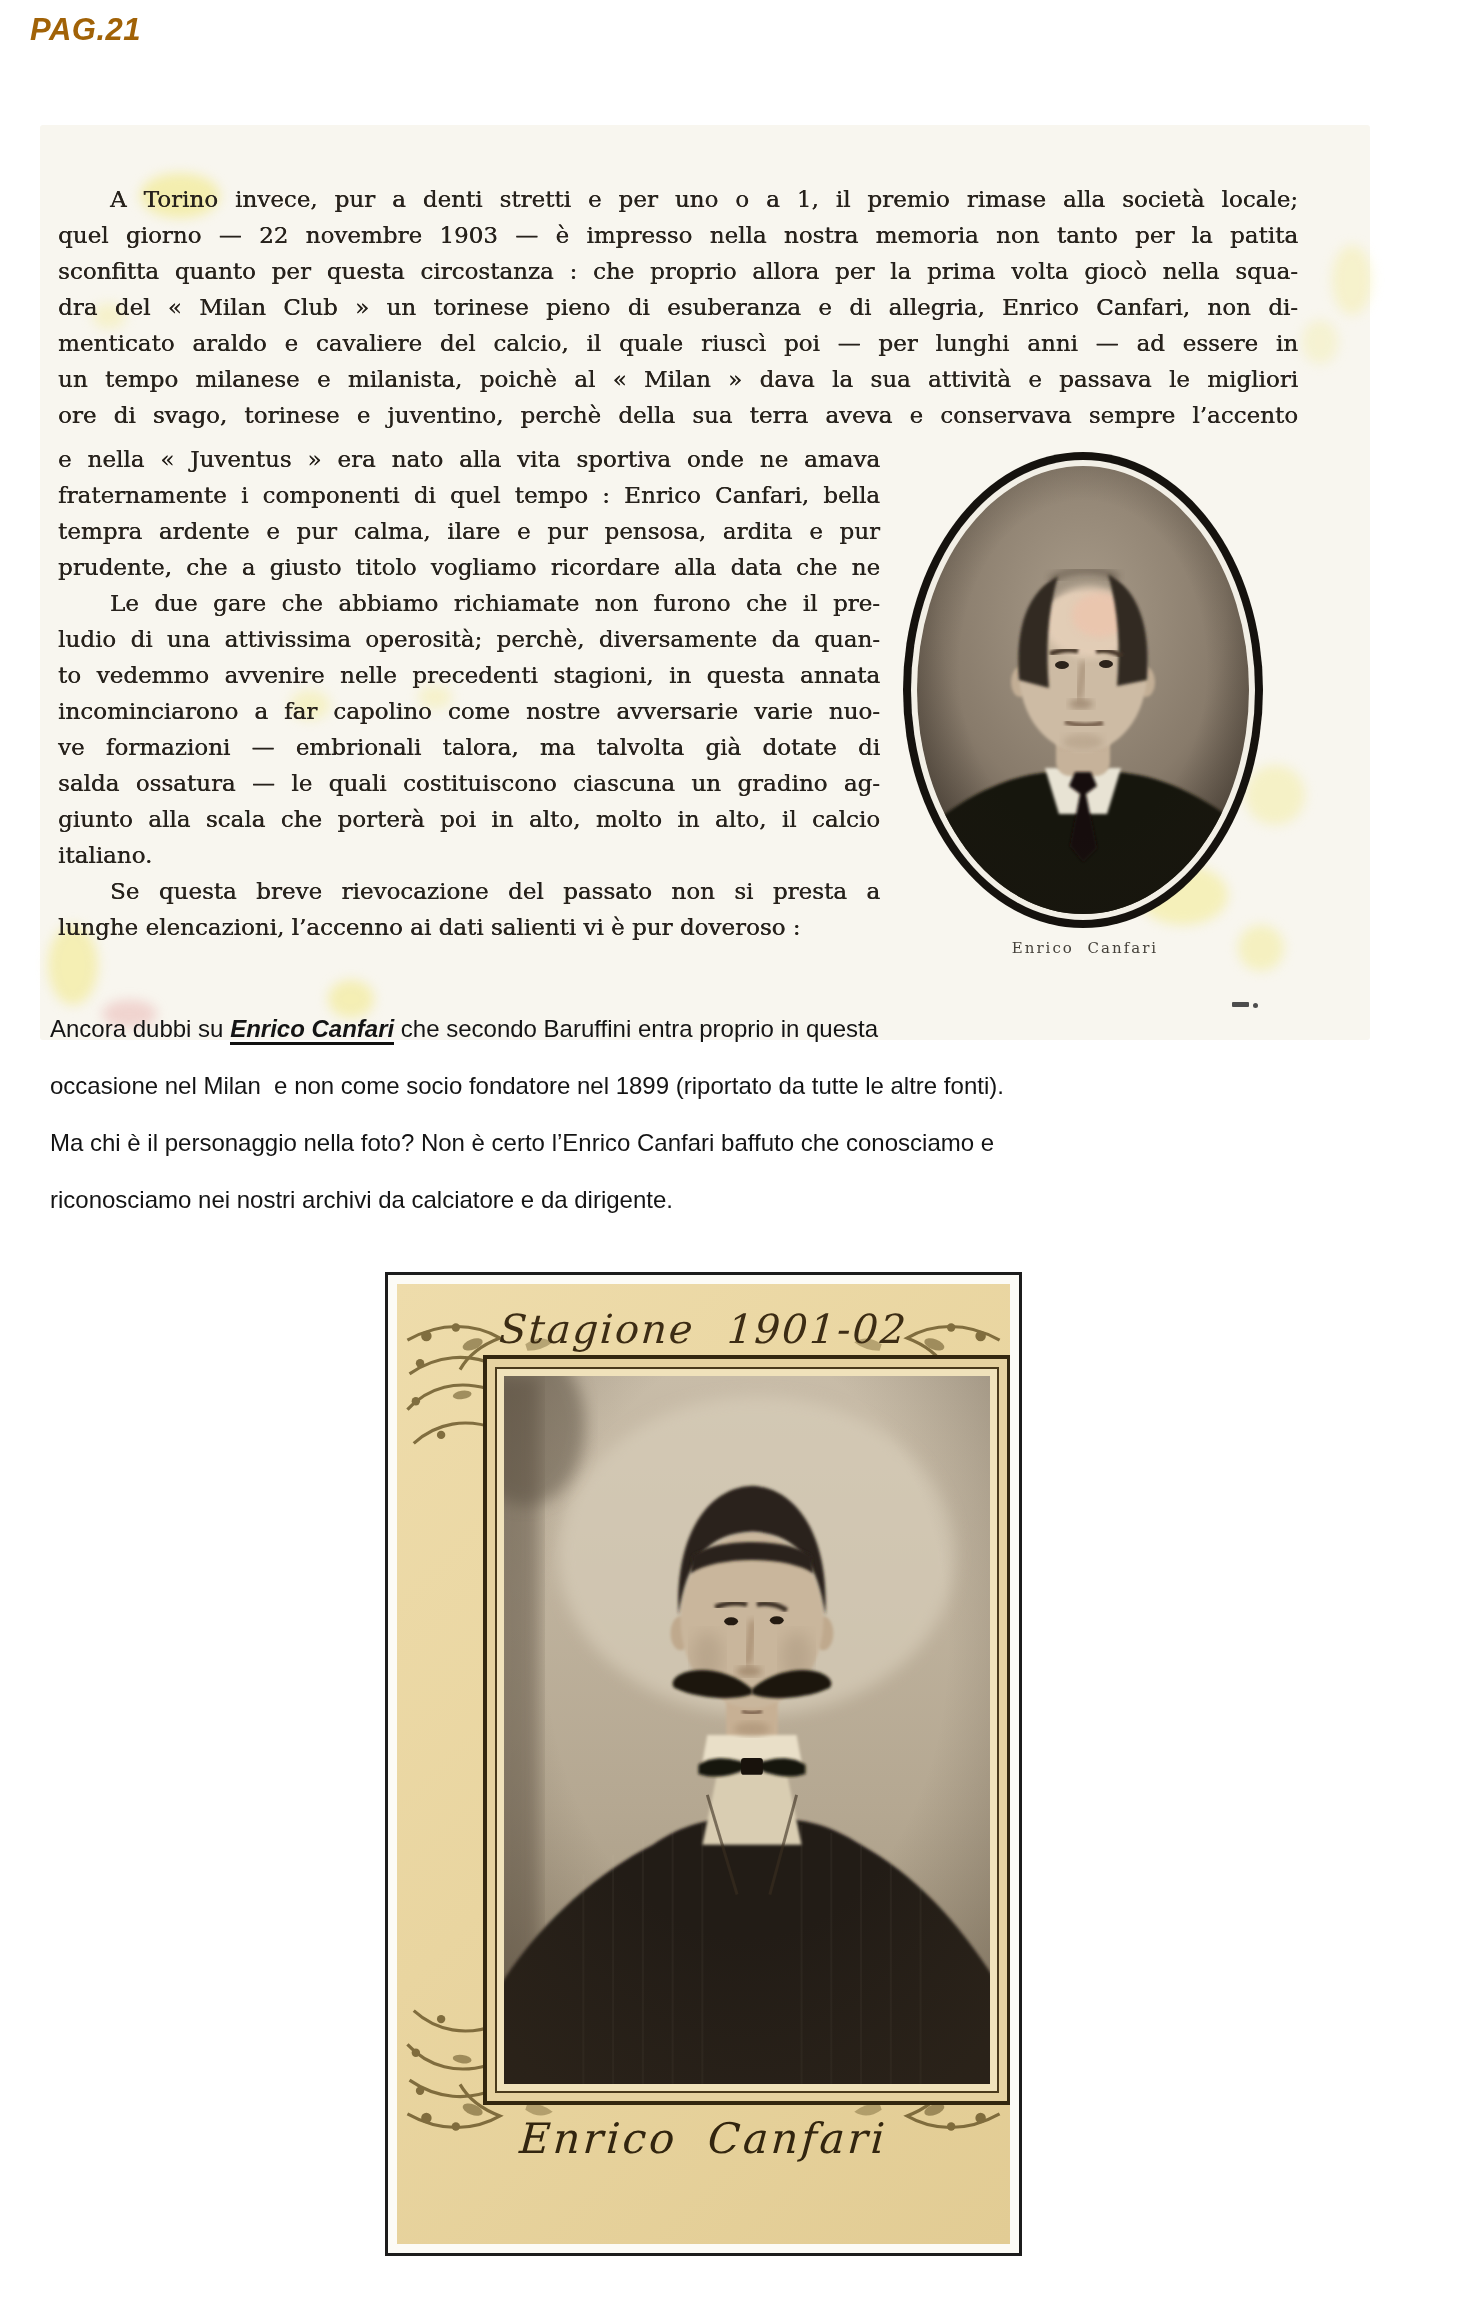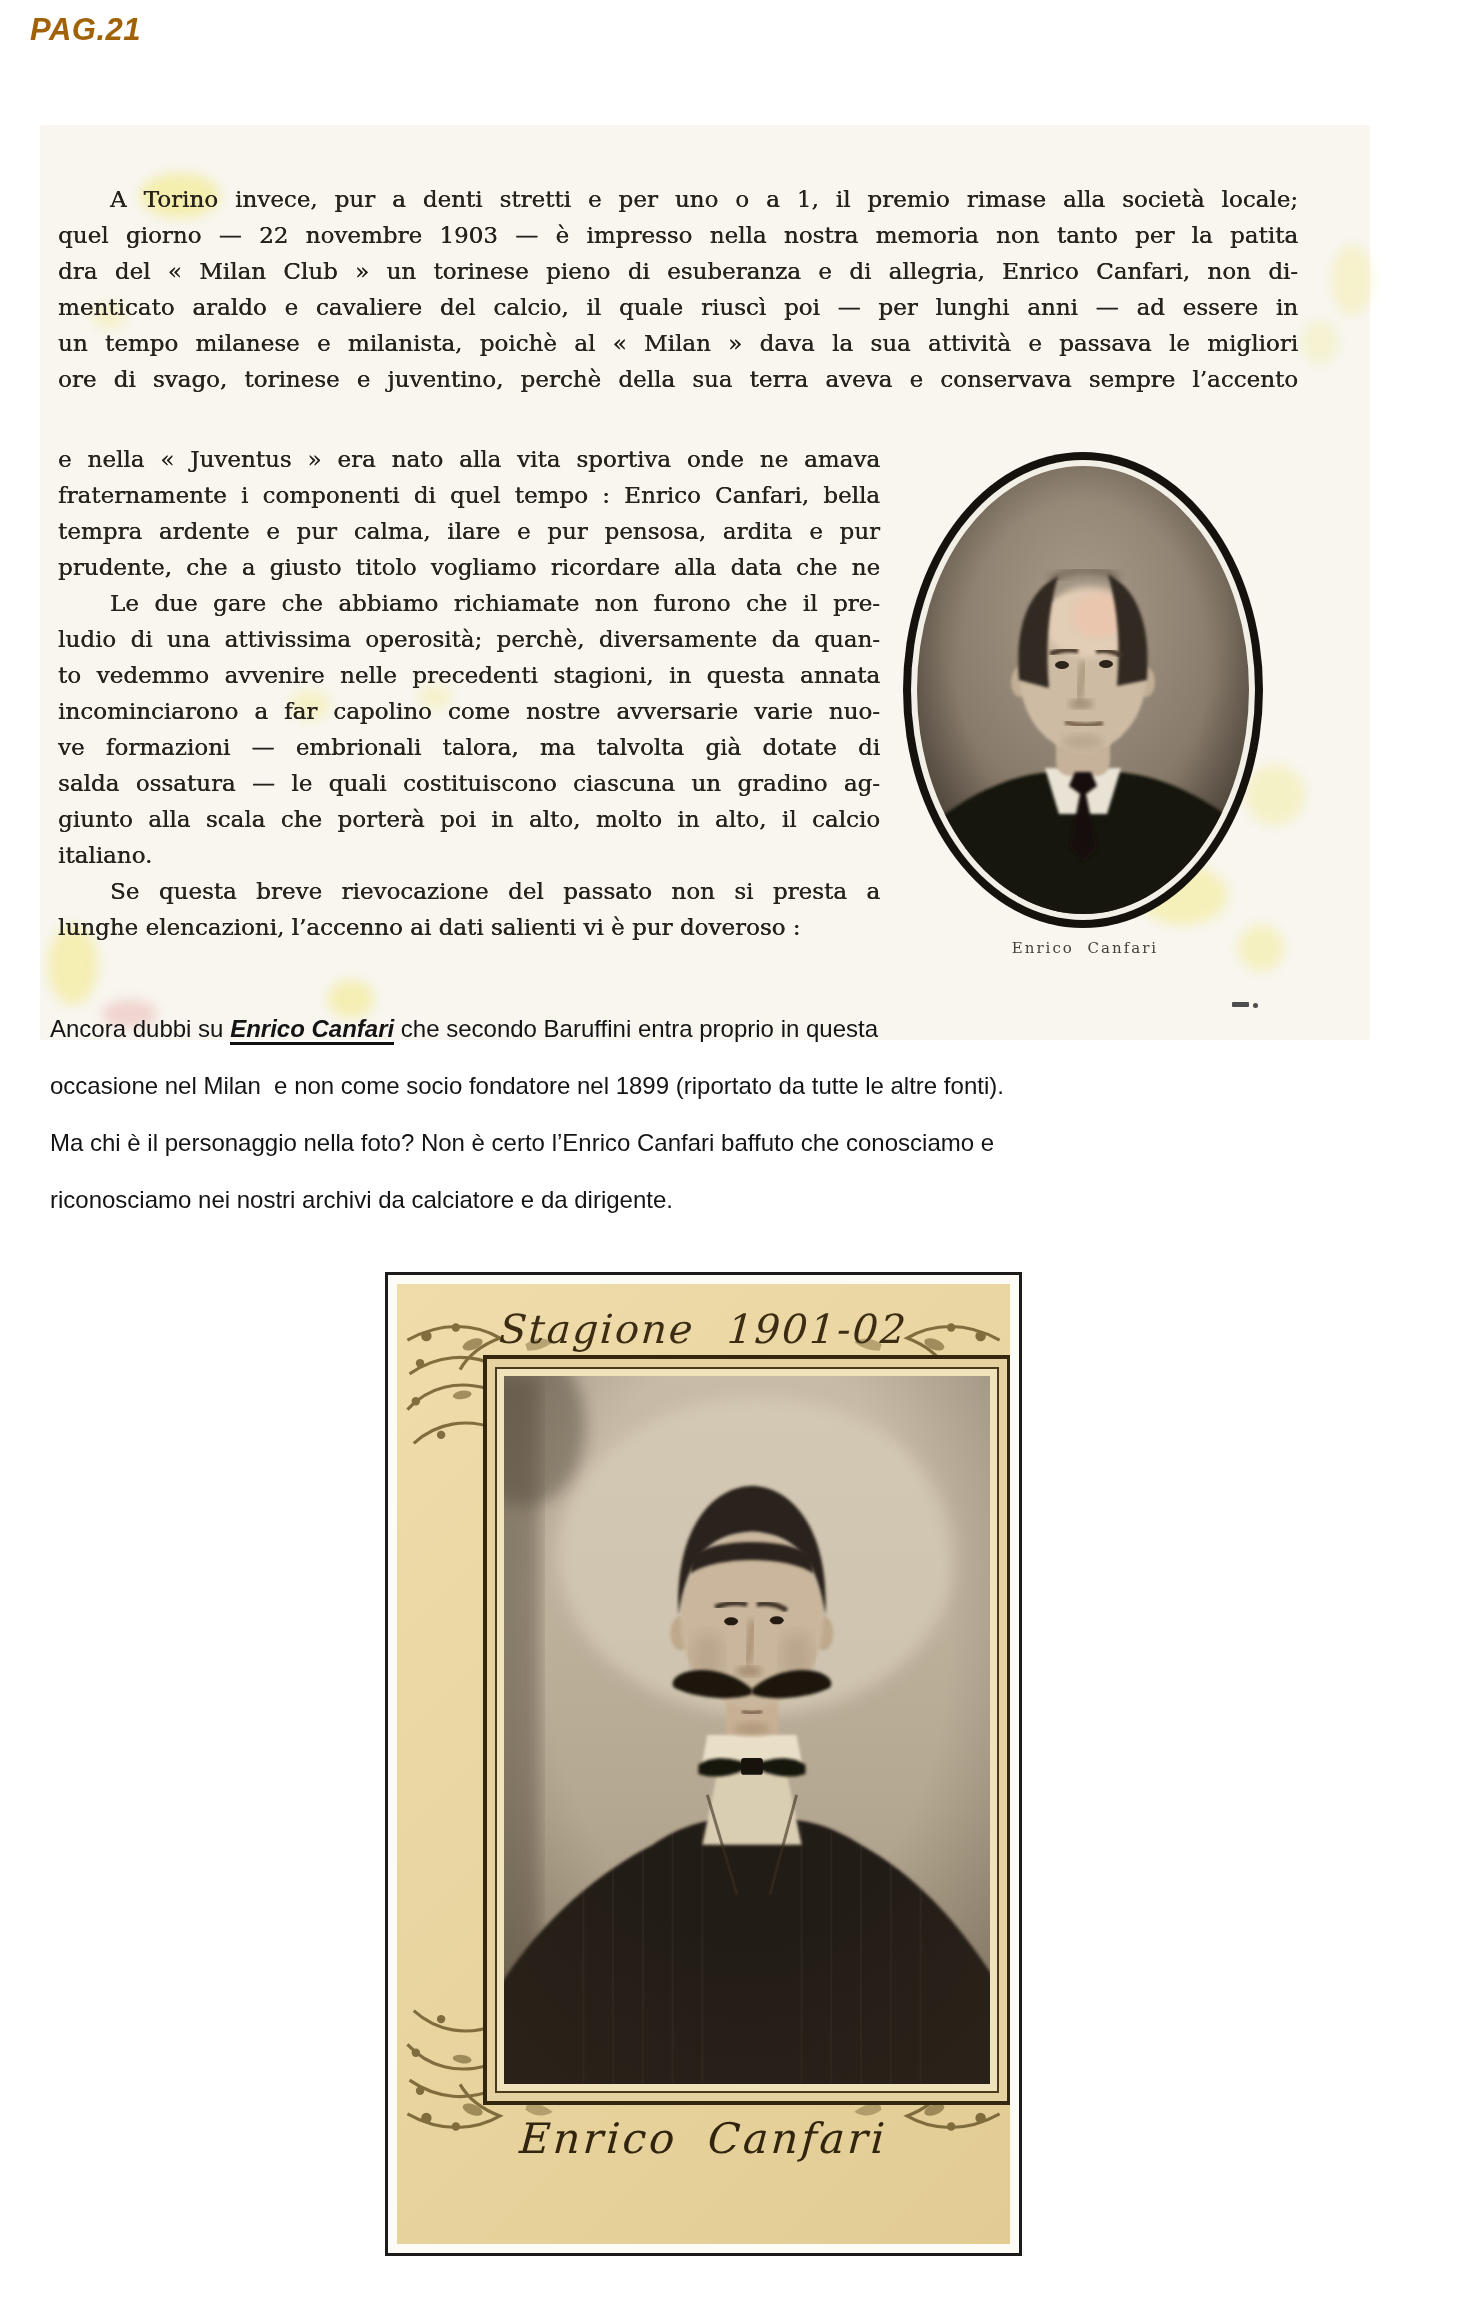--- a/index.html
+++ b/index.html
@@ -119,20 +119,21 @@
     <div class="highlight" style="left:62px;top:875px;width:55px;height:28px;background:rgba(225,150,150,.35);"></div>
     <div class="highlight" style="left:1098px;top:740px;width:90px;height:60px;background:rgba(241,232,122,.45);"></div>
     <div class="highlight" style="left:1198px;top:800px;width:46px;height:46px;background:rgba(241,232,122,.40);"></div>
     <div class="highlight" style="left:1262px;top:195px;width:36px;height:44px;background:rgba(241,232,122,.25);"></div>
     <div class="highlight" style="left:1205px;top:640px;width:60px;height:60px;background:rgba(241,232,122,.35);"></div>
 
     <div class="scan-wide">
 
     <div class="scan-line indent">A Torino invece, pur a denti stretti e per uno o a 1, il premio rimase alla società locale;</div>
         <div class="scan-line">quel giorno — 22 novembre 1903 — è impresso nella nostra memoria non tanto per la patita</div>
+        <div class="scan-line">sconfitta quanto per questa circostanza : che proprio allora per la prima volta giocò nella squa-</div>
         <div class="scan-line">dra del « Milan Club » un torinese pieno di esuberanza e di allegria, Enrico Canfari, non di-</div>
         <div class="scan-line">menticato araldo e cavaliere del calcio, il quale riuscì poi — per lunghi anni — ad essere in</div>
         <div class="scan-line">un tempo milanese e milanista, poichè al « Milan » dava la sua attività e passava le migliori</div>
         <div class="scan-line">ore di svago, torinese e juventino, perchè della sua terra aveva e conservava sempre l’accento</div>
       </div>
 
     <div class="scan-narrow">
 
     <div class="scan-line">e nella « Juventus » era nato alla vita sportiva onde ne amava</div>
         <div class="scan-line">fraternamente i componenti di quel tempo : Enrico Canfari, bella</div>

